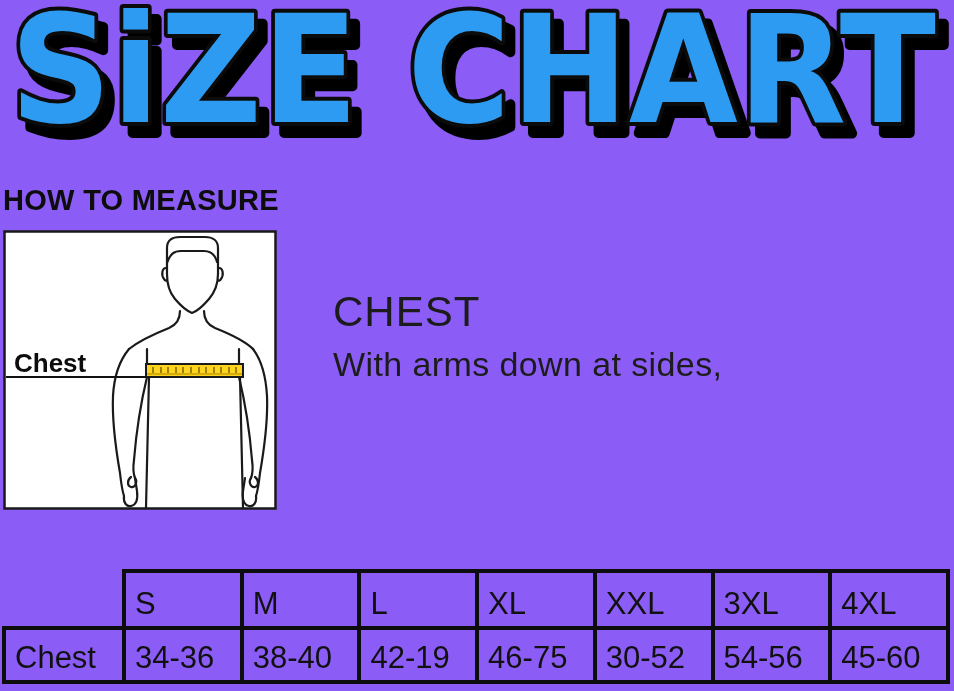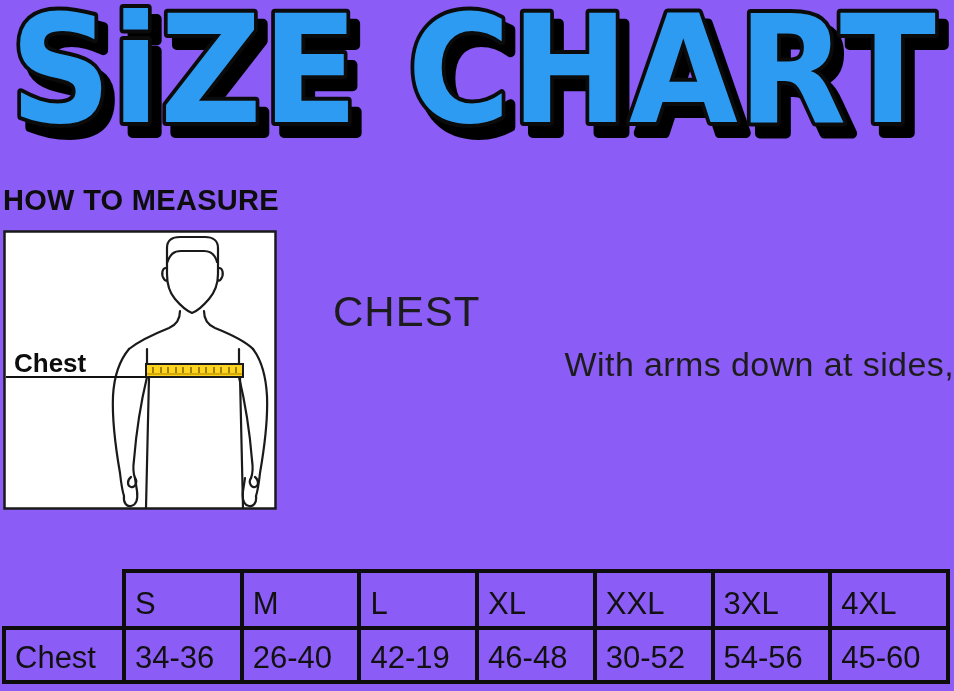--- a/index.html
+++ b/index.html
@@ -31,21 +31,21 @@
   .figure-chest-label{
     font-family:"Liberation Sans",sans-serif;font-weight:bold;font-size:26px;fill:#0d0d0d;
   }
 
   
   .instructions{position:absolute;left:333px;top:288px;width:621px;}
   .instructions-heading{
     font-size:42px;line-height:48px;letter-spacing:1px;color:#1c1c1c;margin:0 0 8px 0;
   }
   .instruction-line{
-    font-size:34px;line-height:40px;letter-spacing:0.4px;color:#1c1c1c;white-space:nowrap;text-align:right;
+    font-size:34px;line-height:40px;letter-spacing:0.4px;color:#1c1c1c;white-space:nowrap;
   }
 
   
   .size-table{
     position:absolute;left:2px;top:569px;width:948px;
     border-collapse:collapse;table-layout:fixed;
     font-size:31px;color:#111;
   }
   .size-table th,.size-table td{
     border:4px solid #0d0d0d;vertical-align:bottom;text-align:left;
@@ -129,23 +129,23 @@
       <th>M</th>
       <th>L</th>
       <th>XL</th>
       <th>XXL</th>
       <th>3XL</th>
       <th>4XL</th>
     </tr>
     <tr class="datarow">
       <td>Chest</td>
       <td>34-36</td>
-      <td>26-40</td>
+      <td>38-40</td>
       <td>42-19</td>
-      <td>46-48</td>
+      <td>46-75</td>
       <td>30-52</td>
       <td>54-56</td>
       <td>45-60</td>
     </tr>
   </tbody>
     </table>
 
 </div>
 
 </body></html>

